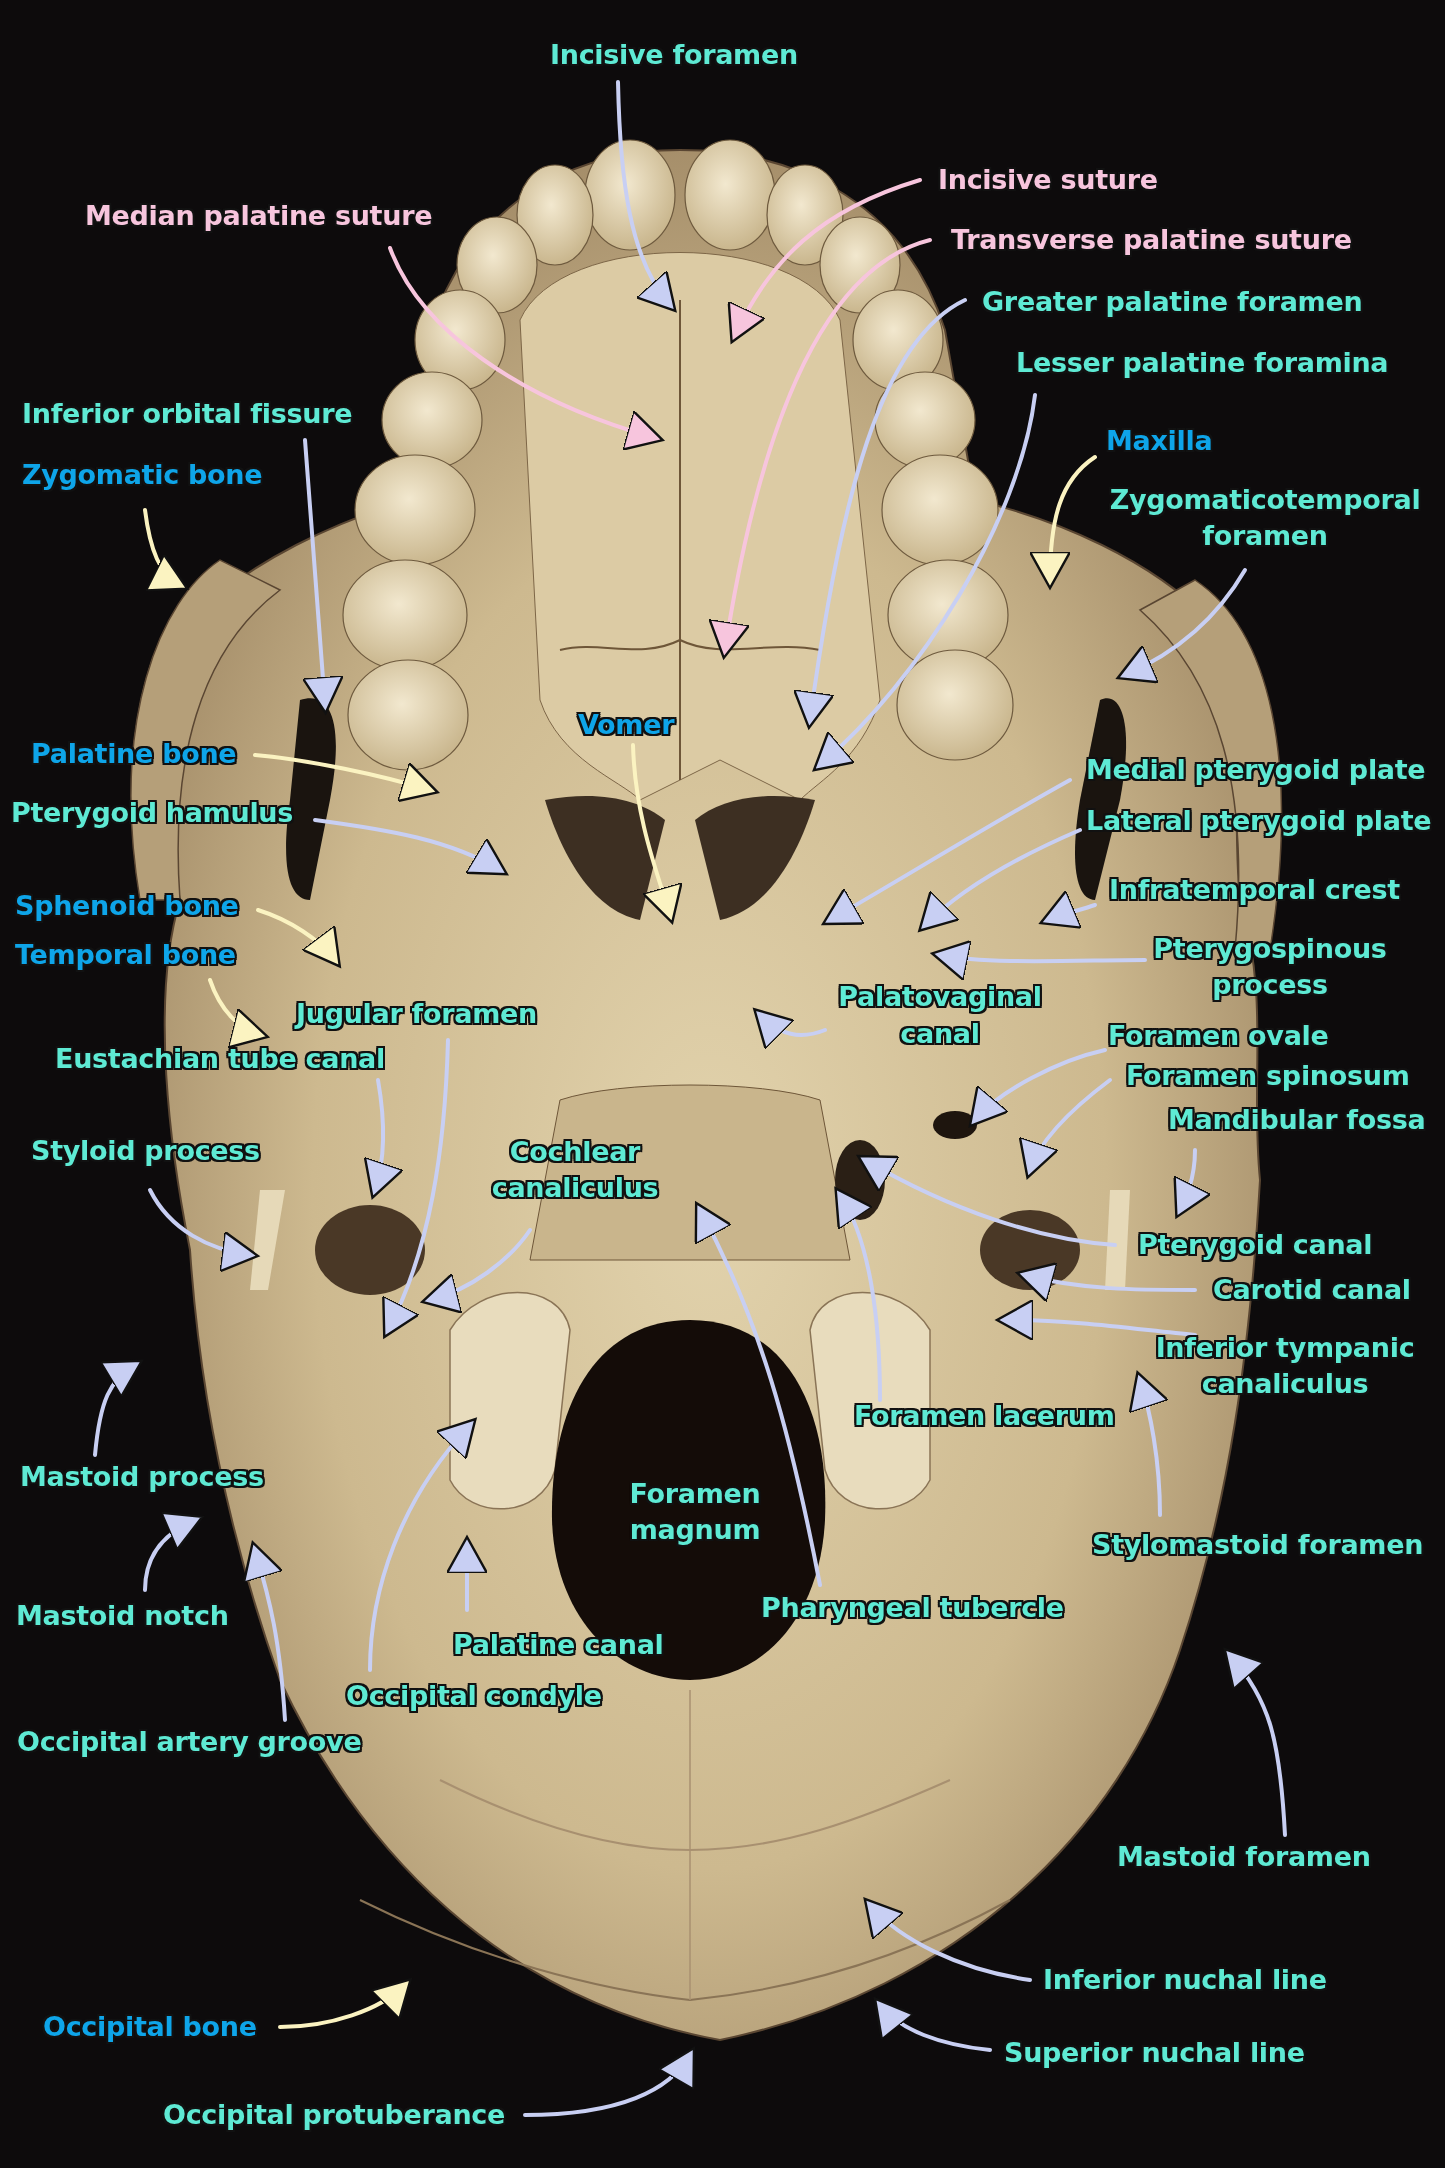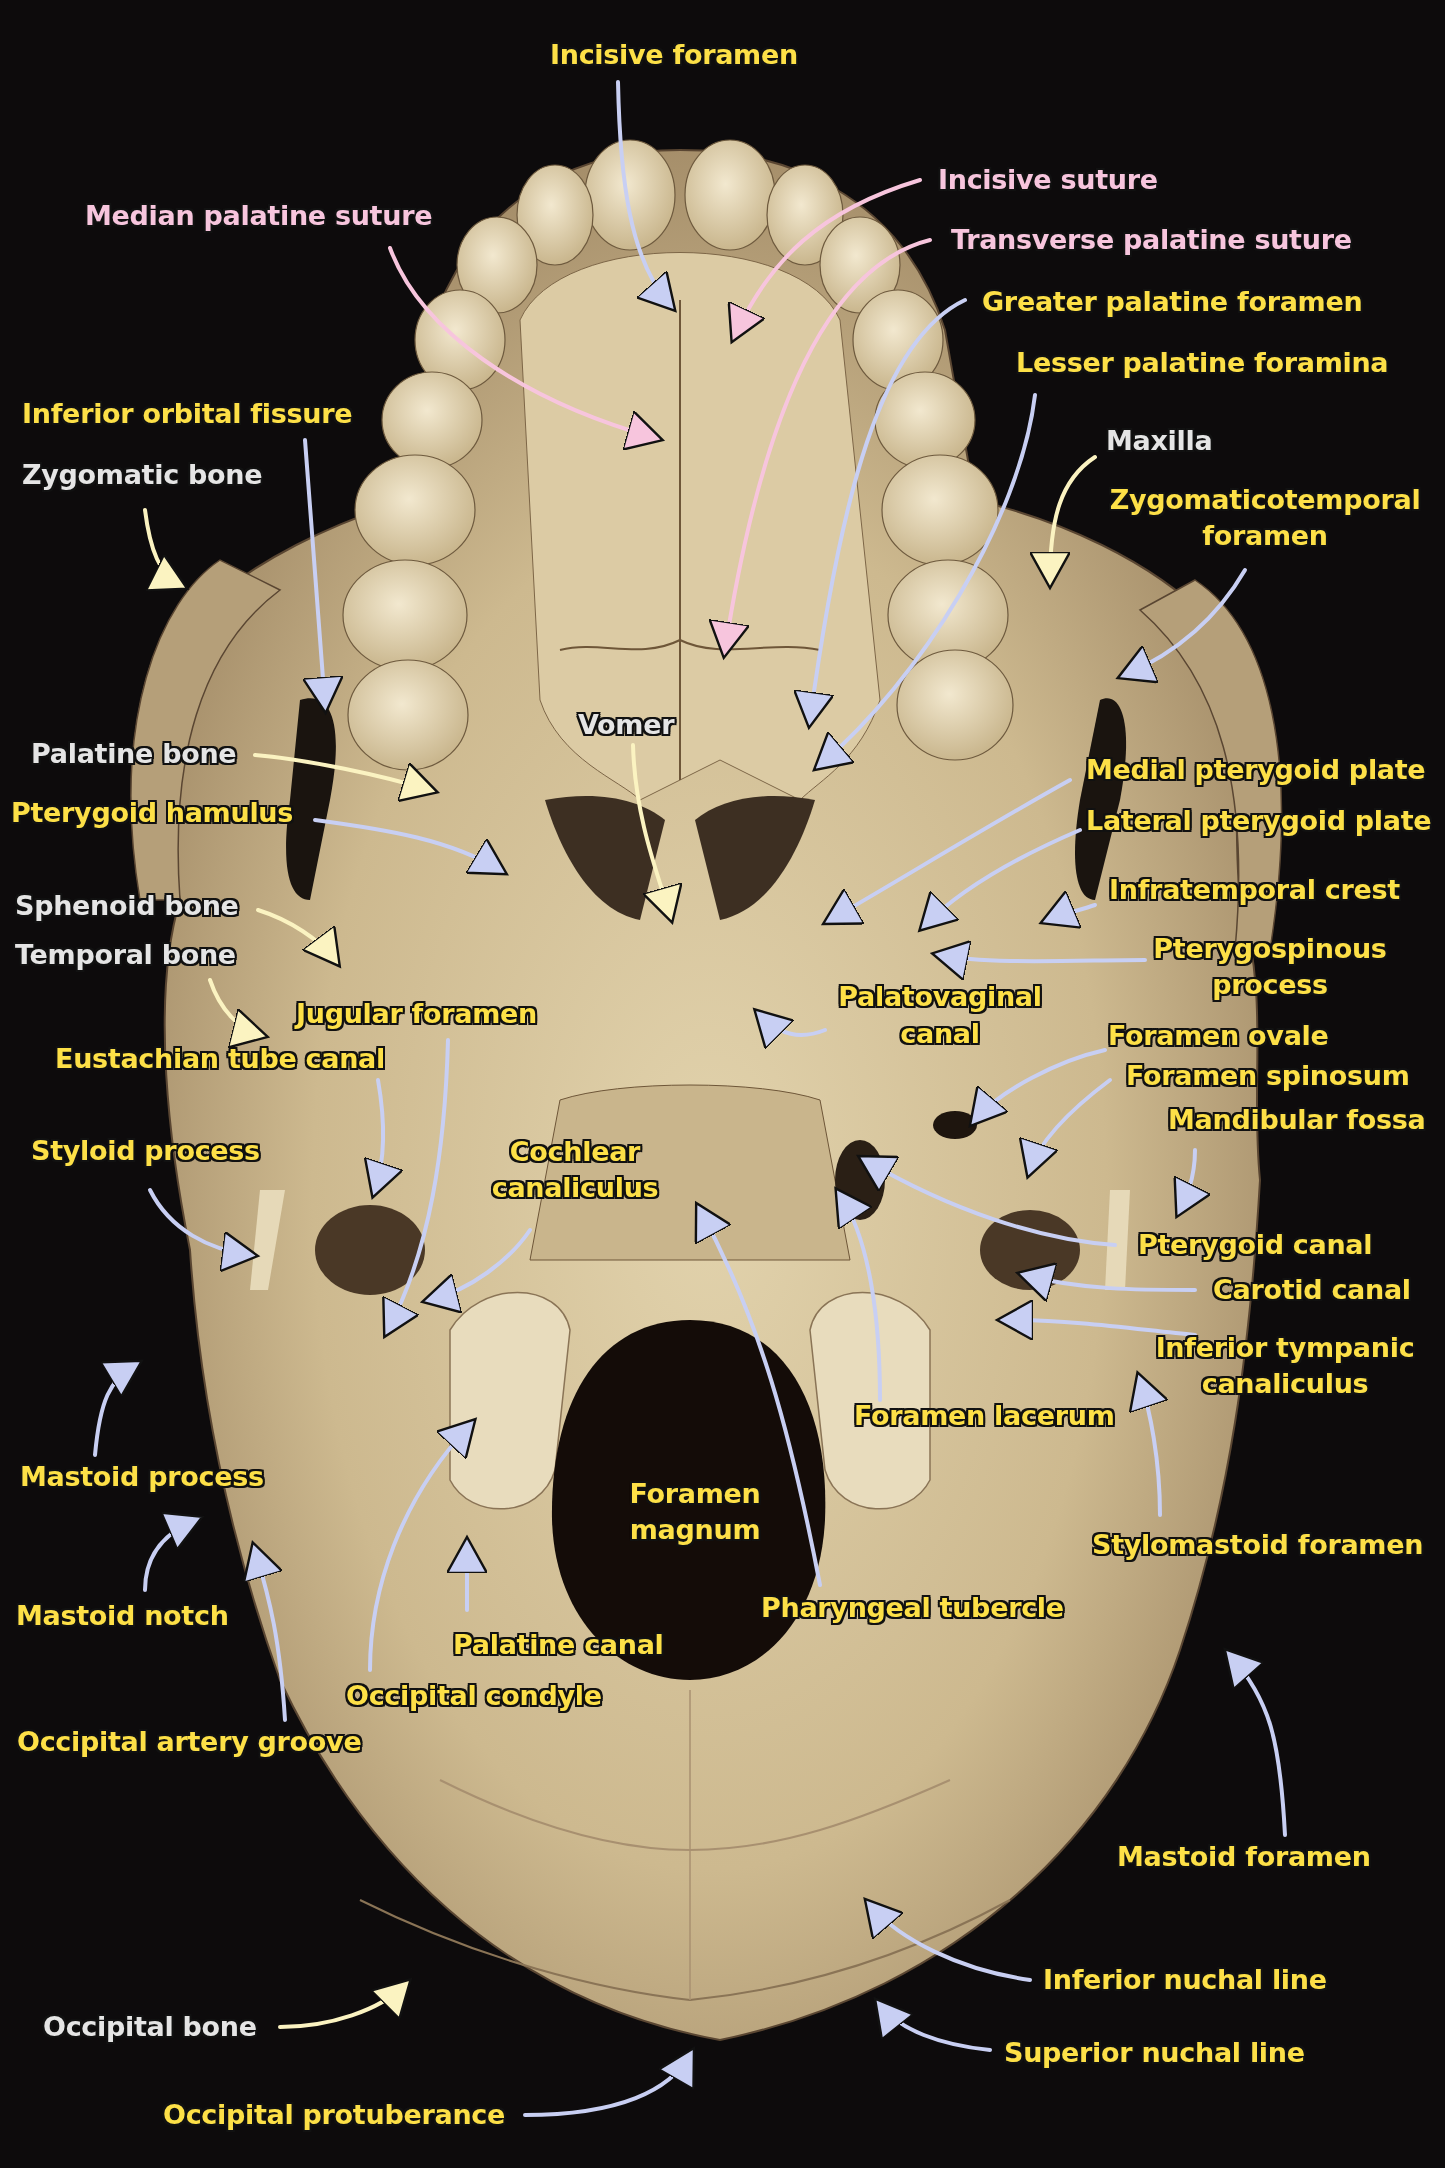--- a/index.html
+++ b/index.html
@@ -2,23 +2,23 @@
 <html><head>
 <meta charset="utf-8">
 <style>
   html, body { margin:0; padding:0; }
   body { width:1445px; height:2168px; background:#0d0b0c; position:relative; overflow:hidden; font-family:"DejaVu Sans", sans-serif; }
   #stage { position:absolute; left:0; top:0; width:1445px; height:2168px; }
   #stage svg { position:absolute; left:0; top:0; }
   .lbl { position:absolute; font-weight:bold; font-size:27px; line-height:36px; white-space:nowrap; letter-spacing:-0.3px;
          text-shadow: -2px -2px 0 #111, 2px -2px 0 #111, -2px 2px 0 #111, 2px 2px 0 #111, 0 2px 0 #111, 0 -2px 0 #111, 2px 0 0 #111, -2px 0 0 #111; }
   .lbl.c { text-align:center; }
-  .blue { color:#fde047; }
+  .blue { color:#5eead4; }
   .pink { color:#f7c5dd; }
-  .yellow { color:#e5e5e5; }
+  .yellow { color:#0ea5e9; }
 </style>
 </head>
 <body>
 
 <div id="stage">
   <svg width="1445" height="2168" viewBox="0 0 1445 2168">
     <defs>
       <radialGradient id="boneG" cx="50%" cy="55%" r="60%">
         <stop offset="0%" stop-color="#e2d3ad"></stop>
         <stop offset="60%" stop-color="#cdb98f"></stop>

